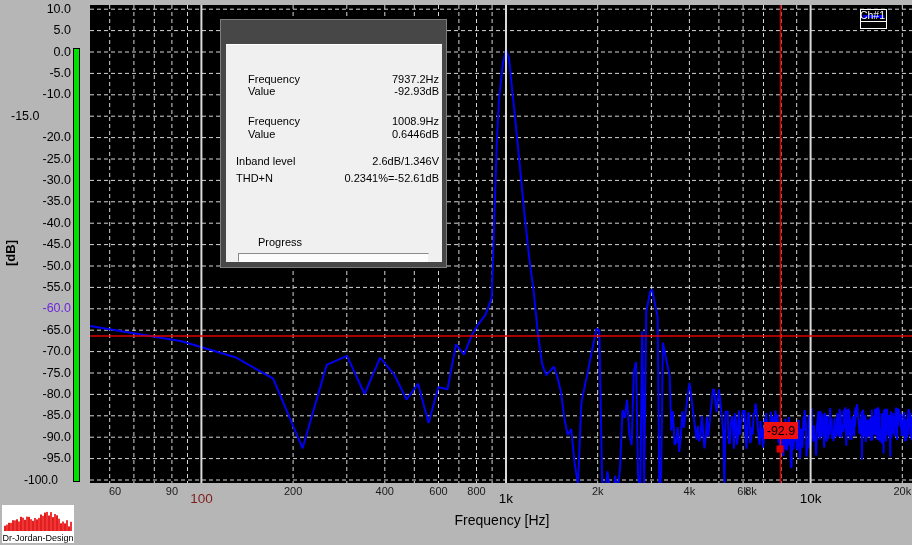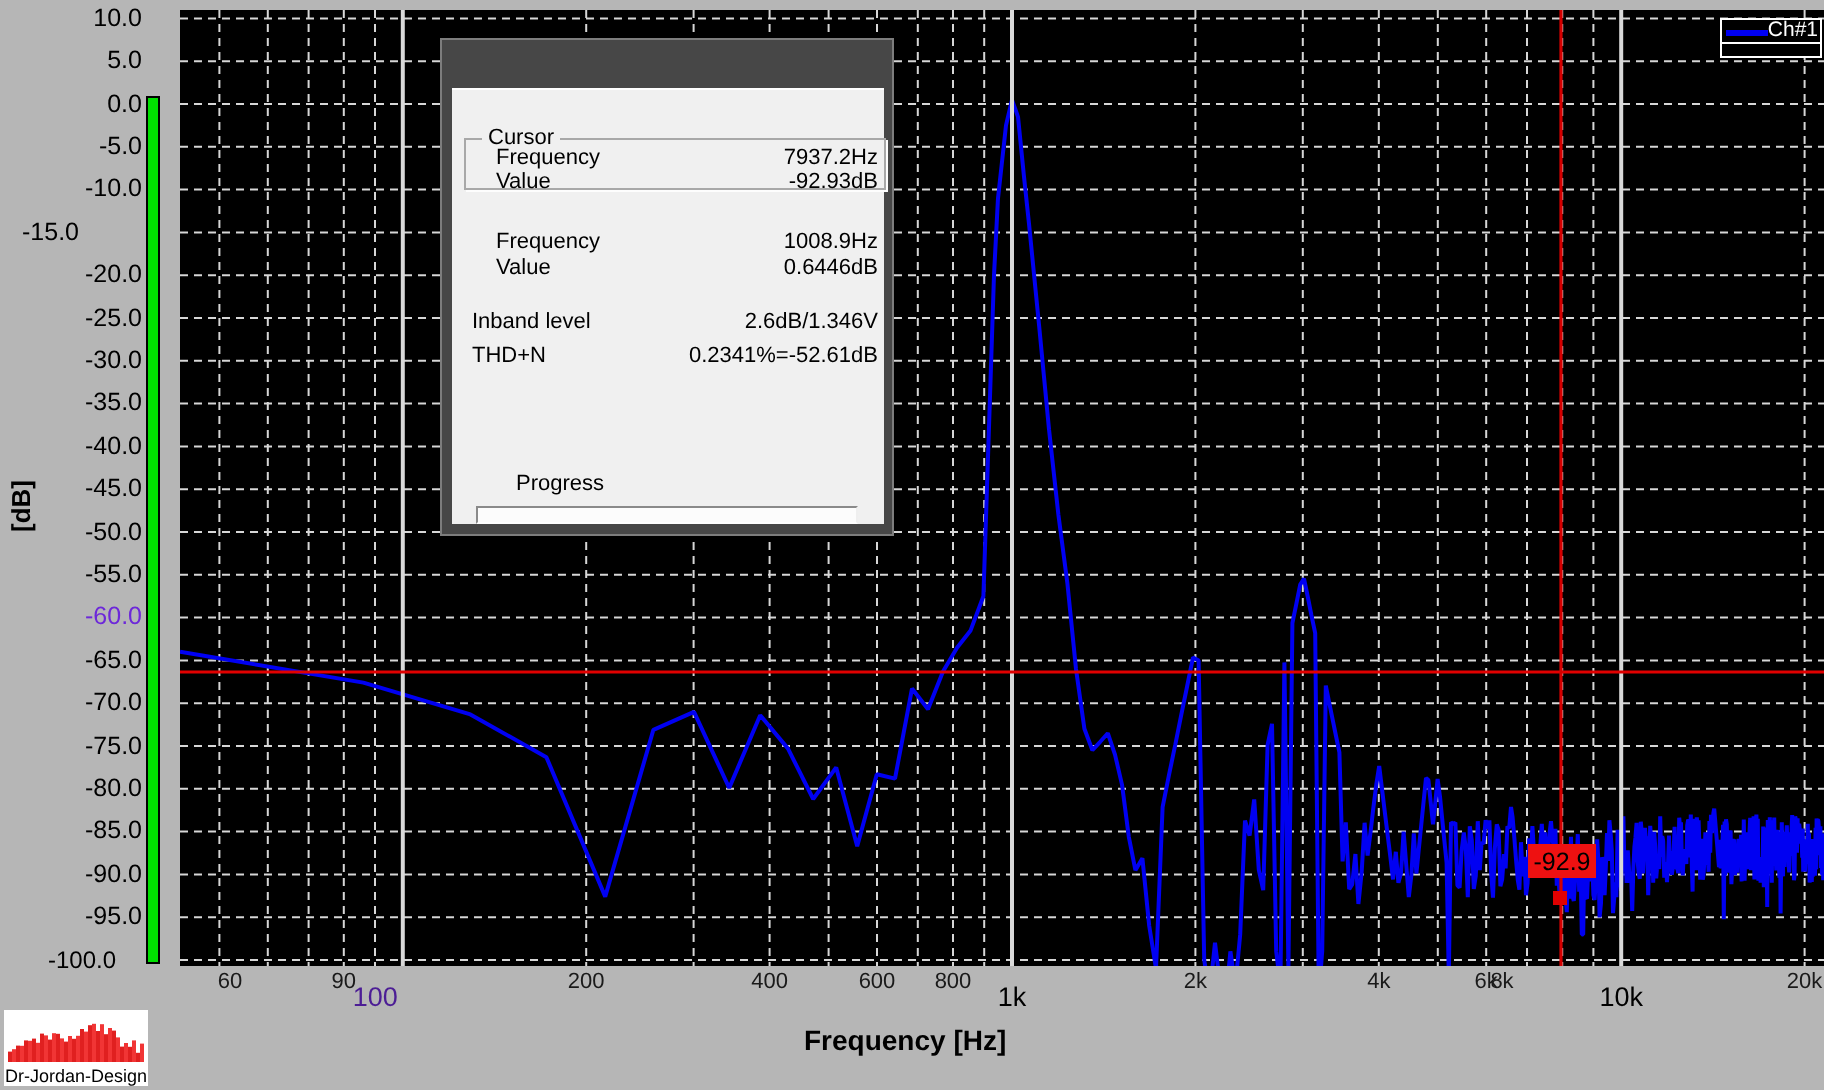--- a/index.html
+++ b/index.html
@@ -1,20 +1,20 @@
 <!DOCTYPE html>
 <html><head><meta charset="utf-8"><style>
 html,body{margin:0;padding:0}
 body{width:912px;height:545px;background:#b6b6b6;font-family:"Liberation Sans",sans-serif;
  position:relative;overflow:hidden}
 #dbl{position:absolute;left:4px;top:238px;width:28px;height:30px;font-weight:bold;font-size:13px;
  transform:rotate(-90deg);transform-origin:center;color:#000;text-align:center}
 #gbar{position:absolute;left:73px;top:48px;width:7px;height:434px;background:#000}
 #gbar div{position:absolute;left:1px;top:1px;width:5px;height:432px;background:#00e000}
-#freq{position:absolute;left:402px;top:512px;width:200px;text-align:left;font-weight:bold;
+#freq{position:absolute;left:402px;top:512px;width:200px;text-align:center;font-weight:normal;
  font-size:14px;color:#000}
 #dlg{position:absolute;left:220px;top:19px;width:227px;height:249px;box-sizing:border-box;
  background:#474747;border:1px solid #7d7d7d}
 #ttl{position:absolute;left:1px;top:1px;right:1px;height:23px;
  background:linear-gradient(180deg,rgba(255,255,255,.32),rgba(255,255,255,.05) 42%,rgba(0,0,0,.18) 60%,rgba(0,0,0,.38)),linear-gradient(90deg,#9a9a9a,#7e7e7e 45%,#303030);
  font-size:12px;color:#0a0a0a;line-height:22px;padding-left:8px;box-sizing:border-box}
 #cls{position:absolute;right:4px;top:5px;width:15px;height:15px;box-sizing:border-box;
  border:1px solid #cbcbcb;background:linear-gradient(180deg,#565656,#1d1d1d);text-align:center;line-height:11px}
 #cls svg{display:block;margin:2px auto 0}
 #cli{position:absolute;left:5px;right:4px;top:24px;bottom:5px;background:#f0f0f0;
@@ -120,29 +120,29 @@
 <div style="position:absolute;left:146.9px;top:484.5px;width:50px;text-align:center;font-size:11px;color:#1a1a1a">90</div>
 <div style="position:absolute;left:268.1px;top:484.5px;width:50px;text-align:center;font-size:11px;color:#1a1a1a">200</div>
 <div style="position:absolute;left:359.8px;top:484.5px;width:50px;text-align:center;font-size:11px;color:#1a1a1a">400</div>
 <div style="position:absolute;left:413.5px;top:484.5px;width:50px;text-align:center;font-size:11px;color:#1a1a1a">600</div>
 <div style="position:absolute;left:451.5px;top:484.5px;width:50px;text-align:center;font-size:11px;color:#1a1a1a">800</div>
 <div style="position:absolute;left:572.7px;top:484.5px;width:50px;text-align:center;font-size:11px;color:#1a1a1a">2k</div>
 <div style="position:absolute;left:664.4px;top:484.5px;width:50px;text-align:center;font-size:11px;color:#1a1a1a">4k</div>
 <div style="position:absolute;left:718.1px;top:484.5px;width:50px;text-align:center;font-size:11px;color:#1a1a1a">6k</div>
 <div style="position:absolute;left:726px;top:484.5px;width:50px;text-align:center;font-size:11px;color:#1a1a1a">8k</div>
 <div style="position:absolute;left:877.3px;top:484.5px;width:50px;text-align:center;font-size:11px;color:#1a1a1a">20k</div>
-<div style="position:absolute;left:176.4px;top:491px;width:50px;text-align:left;font-size:13.5px;color:#4c1d95">100</div>
+<div style="position:absolute;left:176.4px;top:491px;width:50px;text-align:center;font-size:13.5px;color:#7f1d1d">100</div>
 <div style="position:absolute;left:481.0px;top:491px;width:50px;text-align:center;font-size:13.5px;color:#000">1k</div>
 <div style="position:absolute;left:785.6px;top:491px;width:50px;text-align:center;font-size:13.5px;color:#000">10k</div>
 <div id="dbl">[dB]</div>
 <div id="gbar">
     <div></div>
   </div>
 <div id="freq">Frequency [Hz]</div>
-<div style="position:absolute;left:860px;top:8.5px;width:51px;height:20px;background:#000;border:1.5px solid #fff;box-sizing:border-box">
+<div style="position:absolute;left:860px;top:8.5px;width:27px;height:20px;background:#000;border:1.5px solid #fff;box-sizing:border-box">
     <div style="position:absolute;left:0;top:11px;width:100%;height:1.5px;background:#fff"></div>
     <div style="position:absolute;left:2px;top:5.8px;width:21px;height:2.4px;background:#0000f2"></div>
     <div style="position:absolute;right:1px;top:0;font-size:10.5px;line-height:11px;color:#fff">Ch#1</div>
   </div>
 <div style="position:absolute;left:2px;top:505px;width:72px;height:38px;background:#fff">
     <svg width="72" height="27" viewBox="0 0 72 27" style="position:absolute;left:0;top:1px">
       <rect x="2" y="19.8" width="2" height="5.2" fill="#e02020"></rect>
       <rect x="4" y="18.6" width="2" height="6.4" fill="#f13535"></rect>
       <rect x="6" y="16.8" width="2" height="8.2" fill="#e02020"></rect>
       <rect x="8" y="16.9" width="2" height="8.1" fill="#f13535"></rect>
@@ -175,23 +175,20 @@
       <rect x="62" y="17.4" width="2" height="7.6" fill="#e02020"></rect>
       <rect x="64" y="14.2" width="2" height="10.8" fill="#f13535"></rect>
       <rect x="66" y="20.4" width="2" height="4.6" fill="#e02020"></rect>
       <rect x="68" y="15.8" width="2" height="9.2" fill="#f13535"></rect>
     </svg>
     <div style="position:absolute;left:0px;top:28px;width:72px;text-align:center;font-size:9px;color:#000;white-space:nowrap">Dr-Jordan-Design</div>
   </div>
 
 <div id="dlg">
  <div id="cli">
-  <fieldset class="gb" style="left:6px;top:18px;width:209px;height:30px">
-        <legend>Cursor</legend>
-      </fieldset>
   <div class="lb" style="left:22px;top:27.5px">Frequency</div>
       <div class="vl" style="top:27.5px">7937.2Hz</div>
   <div class="lb" style="left:22px;top:39.5px">Value</div>
       <div class="vl" style="top:39.5px">-92.93dB</div>
   <div class="lb" style="left:22px;top:70px">Frequency</div>
       <div class="vl" style="top:70px">1008.9Hz</div>
   <div class="lb" style="left:22px;top:83px">Value</div>
       <div class="vl" style="top:83px">0.6446dB</div>
   <div class="lb" style="left:10px;top:109.5px">Inband level</div>
       <div class="vl" style="top:109.5px">2.6dB/1.346V</div>

